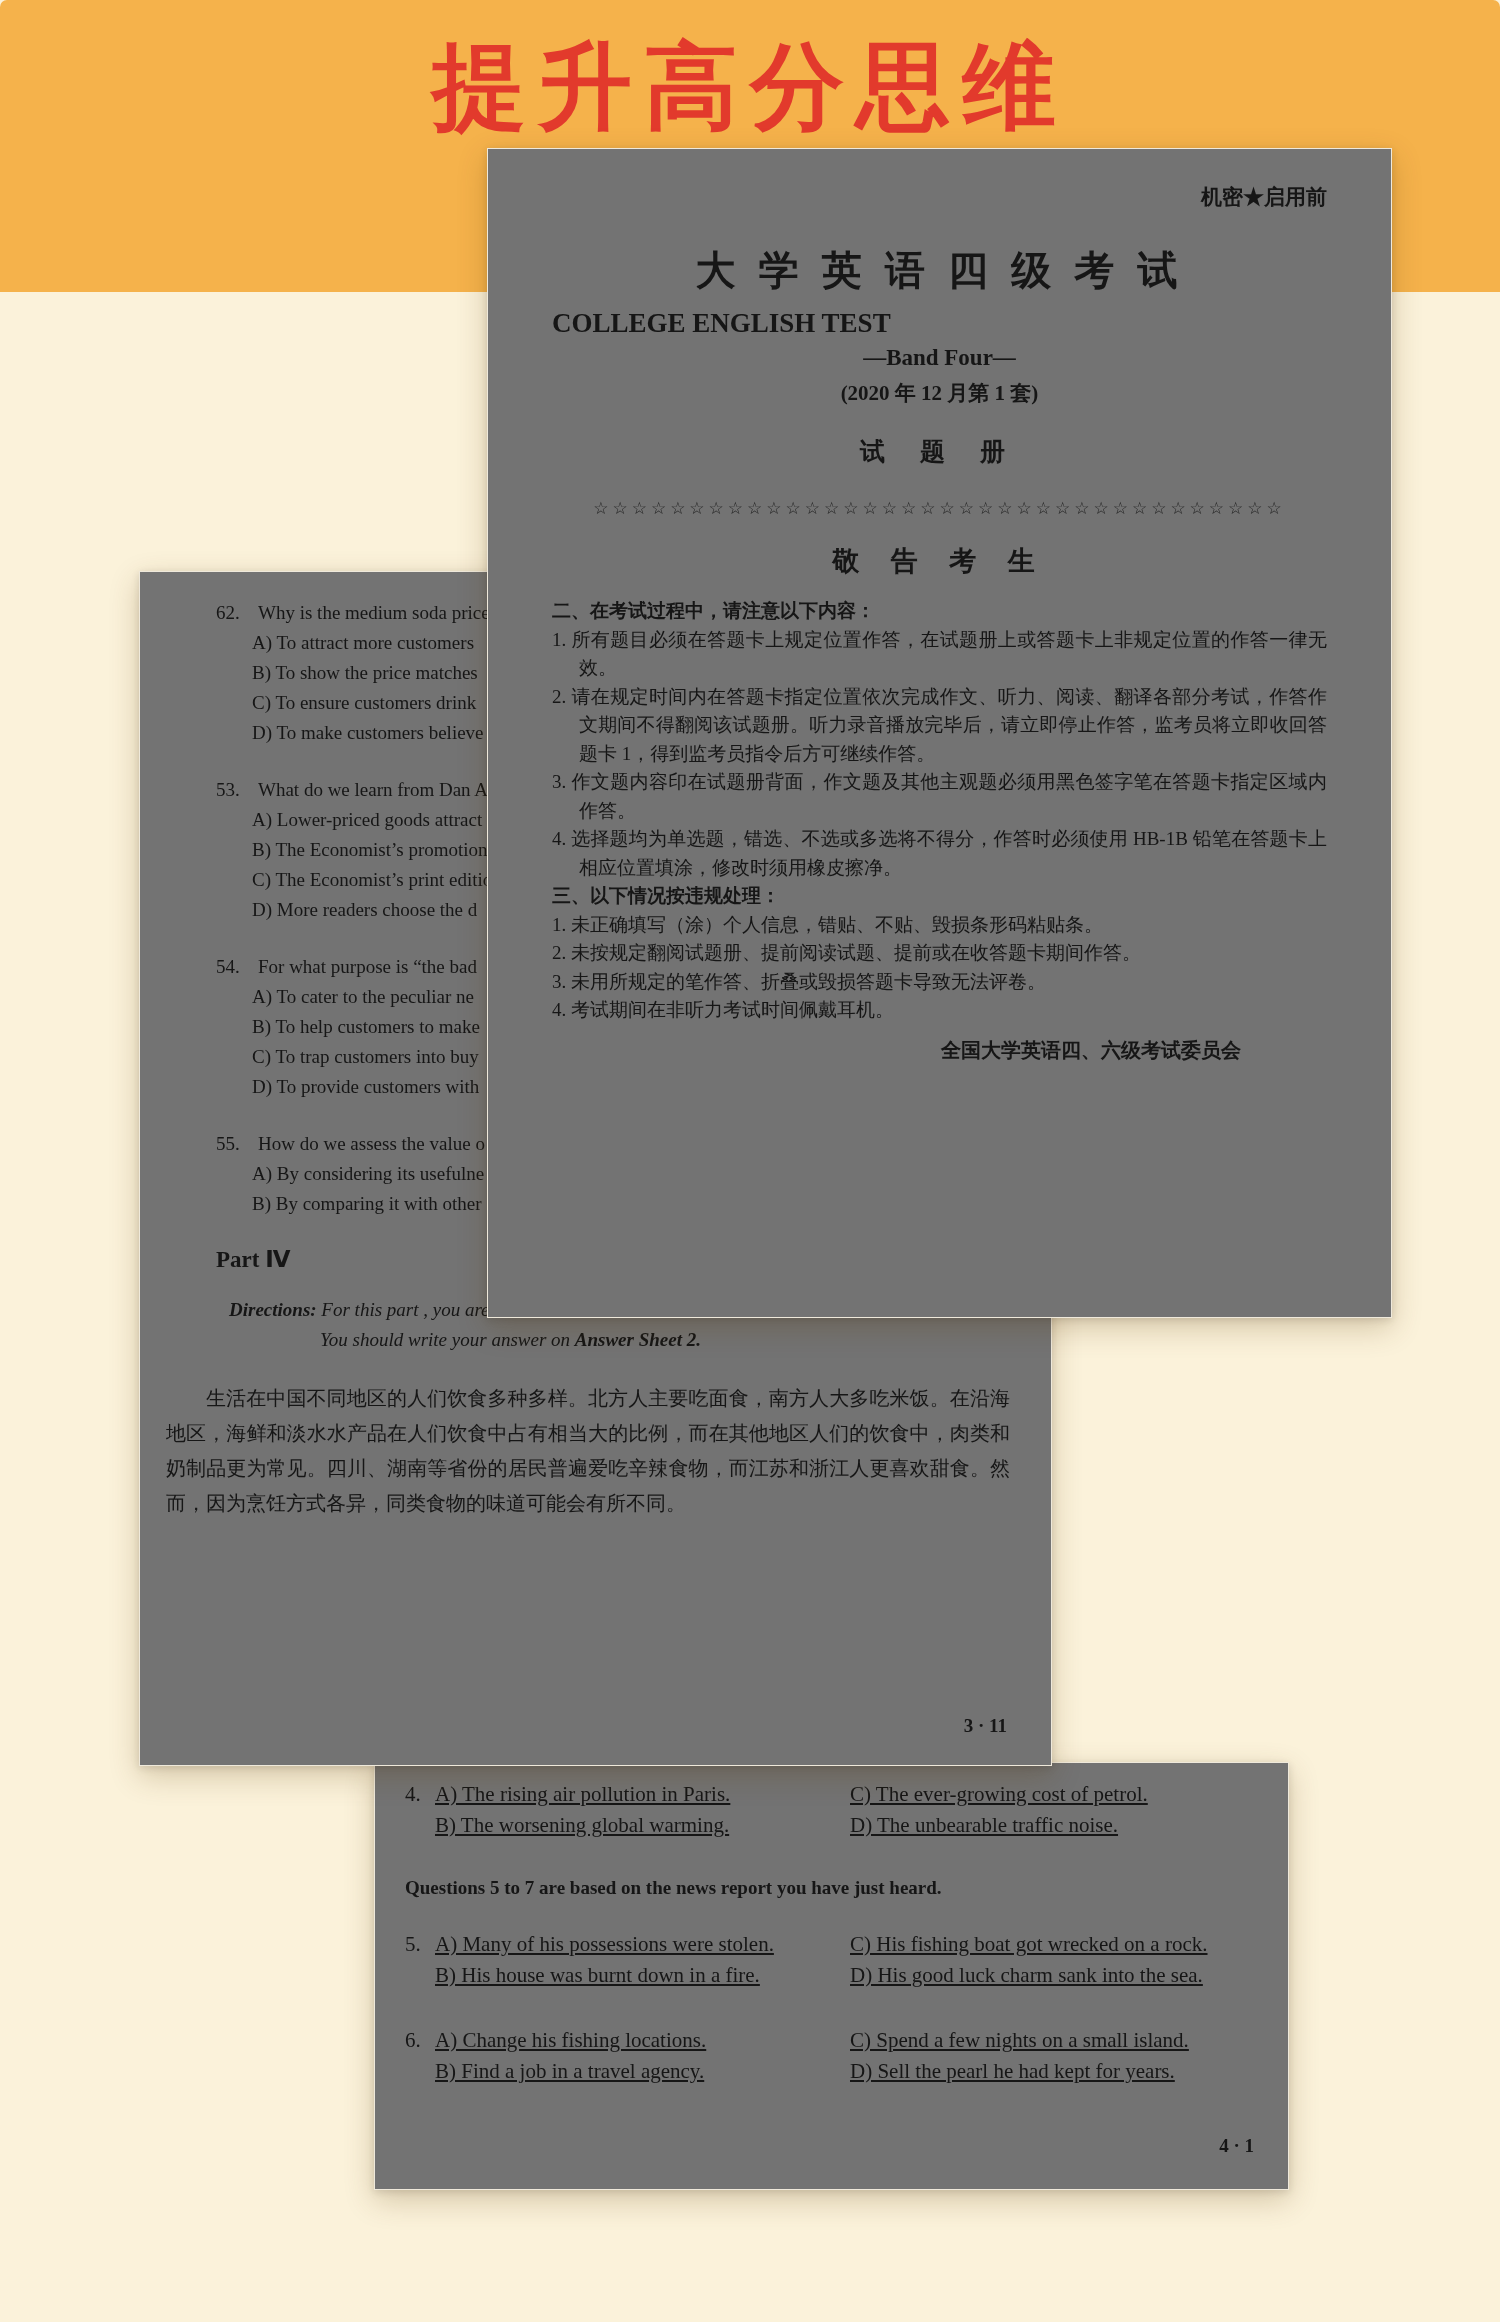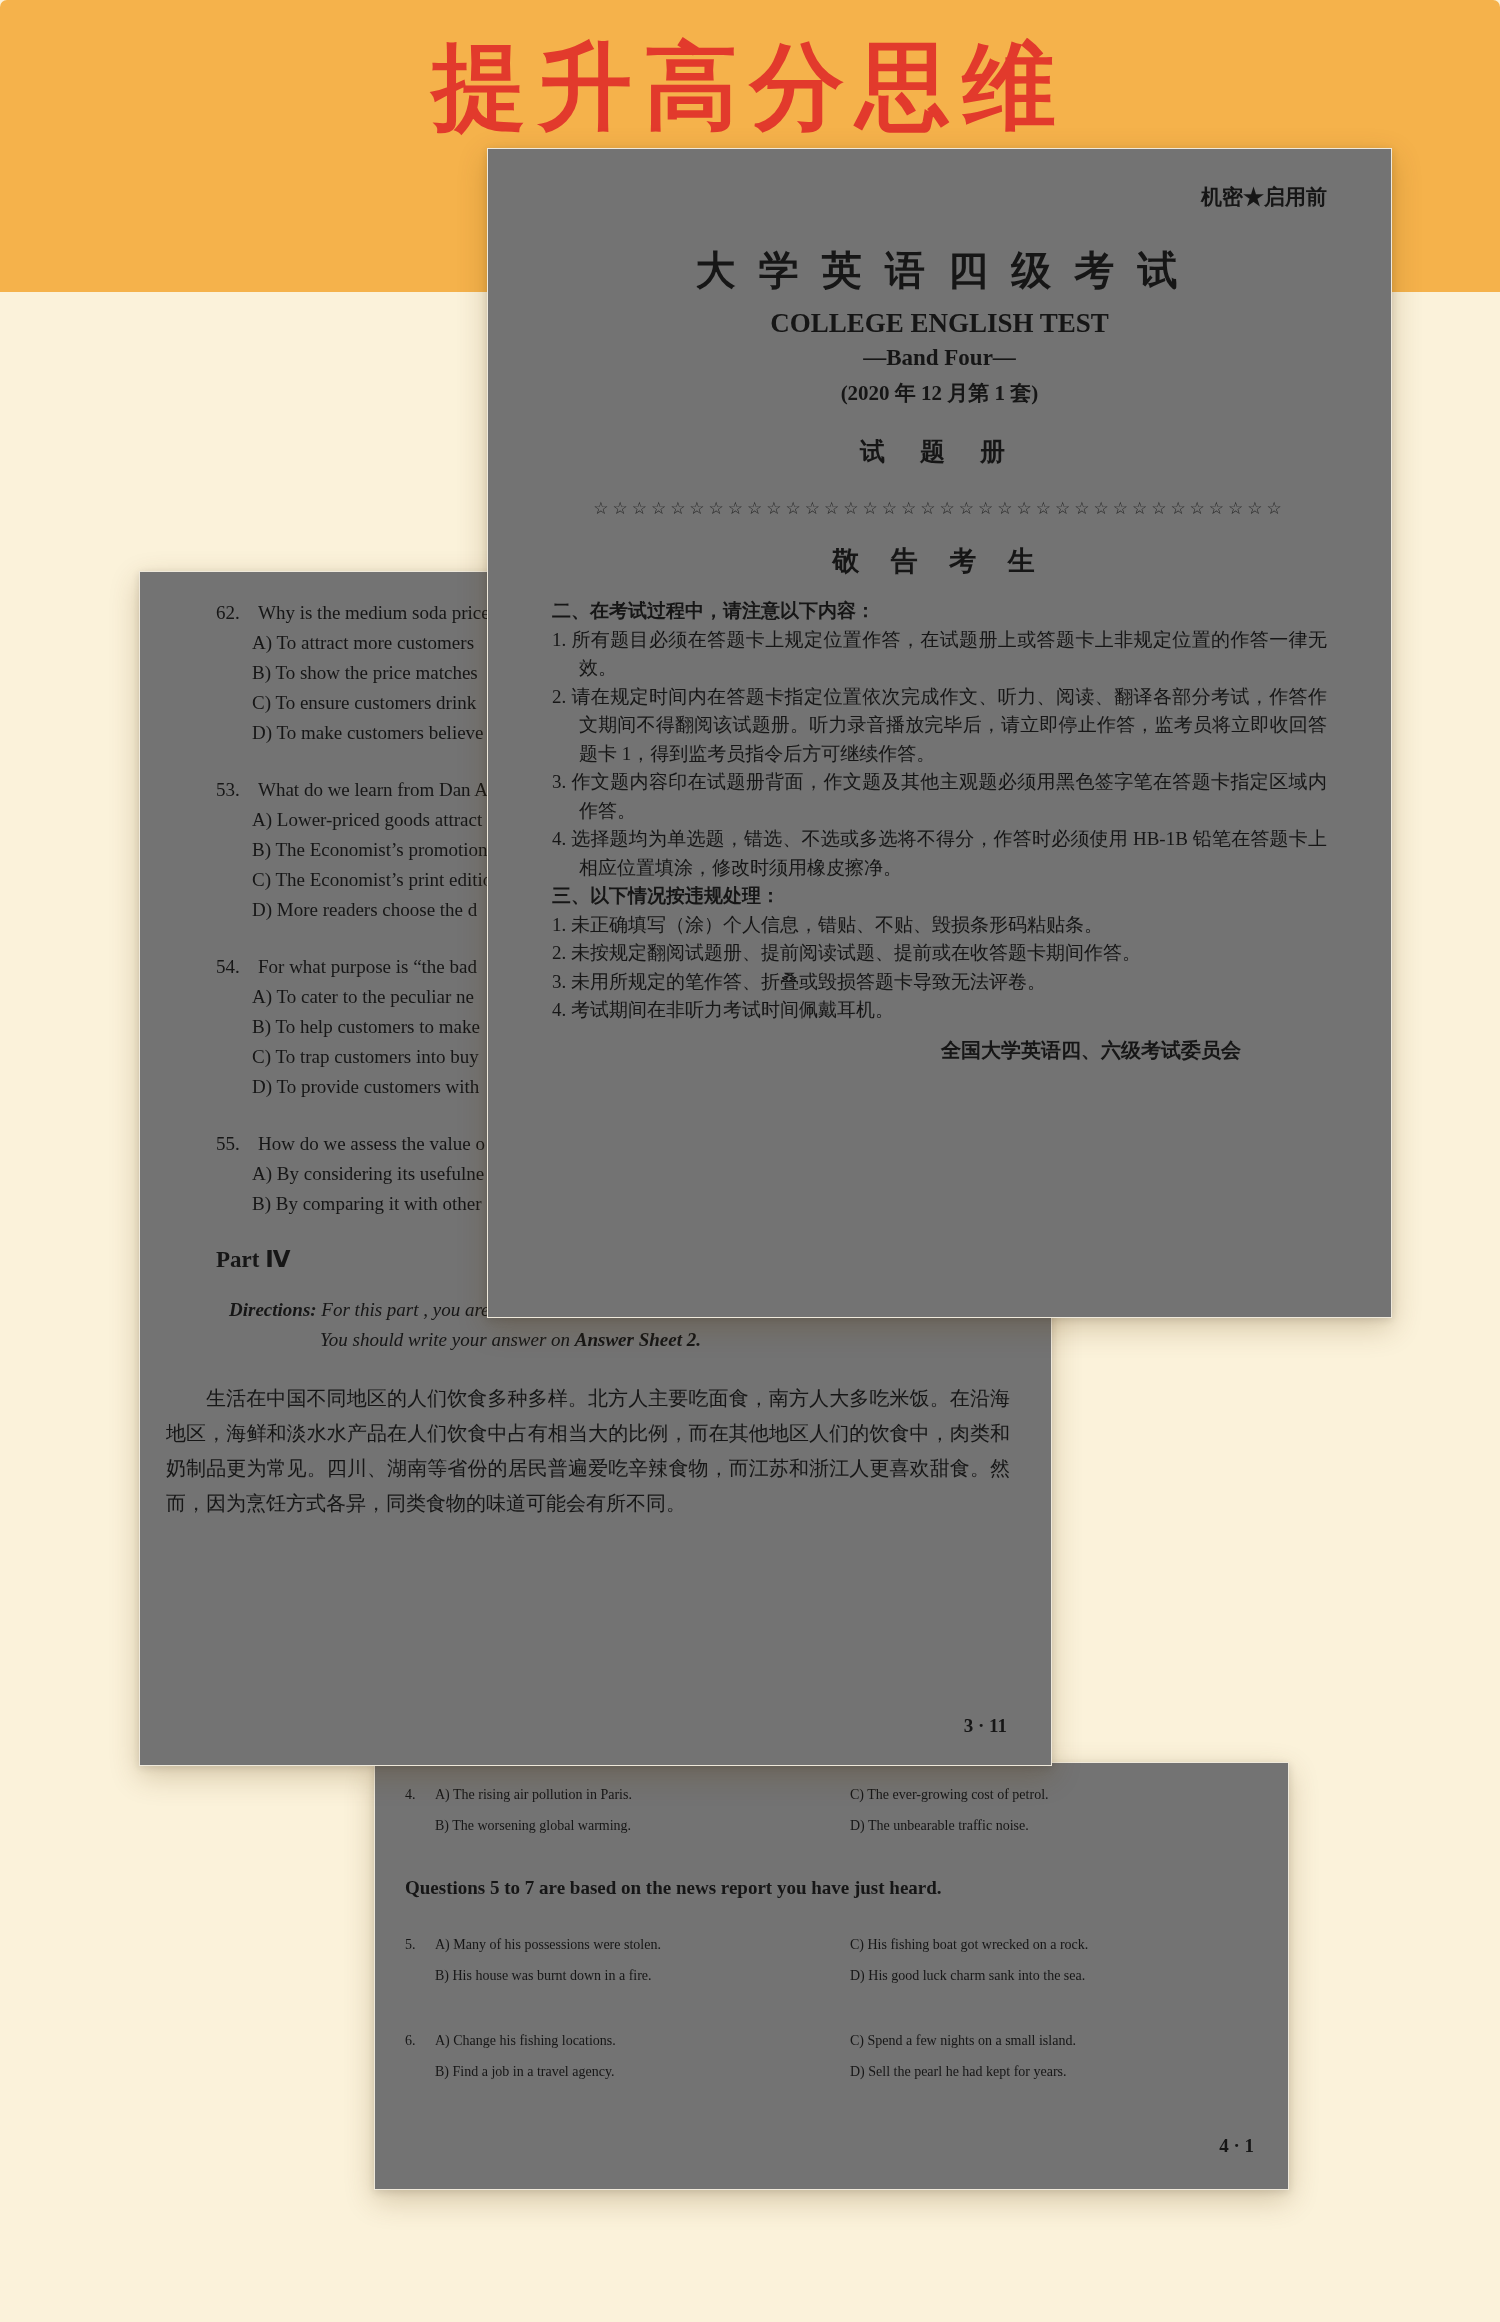--- a/index.html
+++ b/index.html
@@ -18,21 +18,21 @@
          border:1px solid #efe9db;}
   .paper-cover{left:487px;top:148px;width:905px;height:1170px;z-index:3;padding:34px 64px 0;}
   .paper-left{left:139px;top:571px;width:913px;height:1195px;z-index:2;padding:26px 40px 0 76px;}
   .paper-bottom{left:374px;top:1762px;width:915px;height:428px;z-index:1;padding:16px 40px 0 30px;}
 
   
   .cv-classified{text-align:right;font-weight:bold;font-size:21px;
                  font-family:"Liberation Sans",sans-serif;}
   .cv-title-cn{margin-top:32px;text-align:center;font-size:40px;font-weight:bold;
                letter-spacing:6px;font-family:"Liberation Sans",sans-serif;}
-  .cv-title-en{margin-top:10px;text-align:center;font-size:27px;font-weight:bold;}
+  .cv-title-en{margin-top:10px;text-align:left;font-size:27px;font-weight:bold;}
   .cv-band{margin-top:6px;text-align:center;font-size:23px;font-weight:bold;}
   .cv-edition{margin-top:8px;text-align:center;font-size:21px;font-weight:bold;}
   .cv-booklet{margin-top:28px;text-align:center;font-size:25px;font-weight:bold;
               letter-spacing:14px;font-family:"Liberation Sans",sans-serif;}
   .cv-divider{margin-top:30px;text-align:center;font-size:17px;letter-spacing:4px;
               white-space:nowrap;overflow:hidden;color:#222;}
   .cv-notice{margin-top:24px;text-align:center;font-size:27px;font-weight:bold;
              letter-spacing:12px;font-family:"Liberation Sans",sans-serif;}
   .cv-sections{margin-top:18px;font-size:19px;line-height:1.5;text-align:justify;}
   .cv-sec-heading{font-weight:bold;}
@@ -52,22 +52,22 @@
                white-space:nowrap;}
   .directions2 .bold{font-weight:bold;}
   .translation{margin-top:26px;margin-left:-50px;width:844px;font-size:20px;
                line-height:35px;text-align:justify;text-indent:2em;}
   .page-num{position:absolute;font-weight:bold;font-size:19px;}
   .pn-left{right:44px;bottom:28px;}
   .pn-bottom{right:34px;bottom:32px;}
 
   
   .bq{margin-bottom:34px;}
-  .bq-row{display:grid;grid-template-columns:445px 1fr;font-size:14px;
-          line-height:31px;white-space:nowrap;}
+  .bq-row{display:grid;grid-template-columns:445px 1fr;font-size:21px;
+          line-height:31px;white-space:nowrap;text-decoration:underline;}
   .bq-num{display:inline-block;width:30px;}
   .bq .indent{padding-left:30px;}
   .note{font-weight:bold;font-size:19px;margin:36px 0 30px;white-space:nowrap;}
 </style>
 </head>
 <body>
 
 <div class="stage">
 
   <div class="band">

